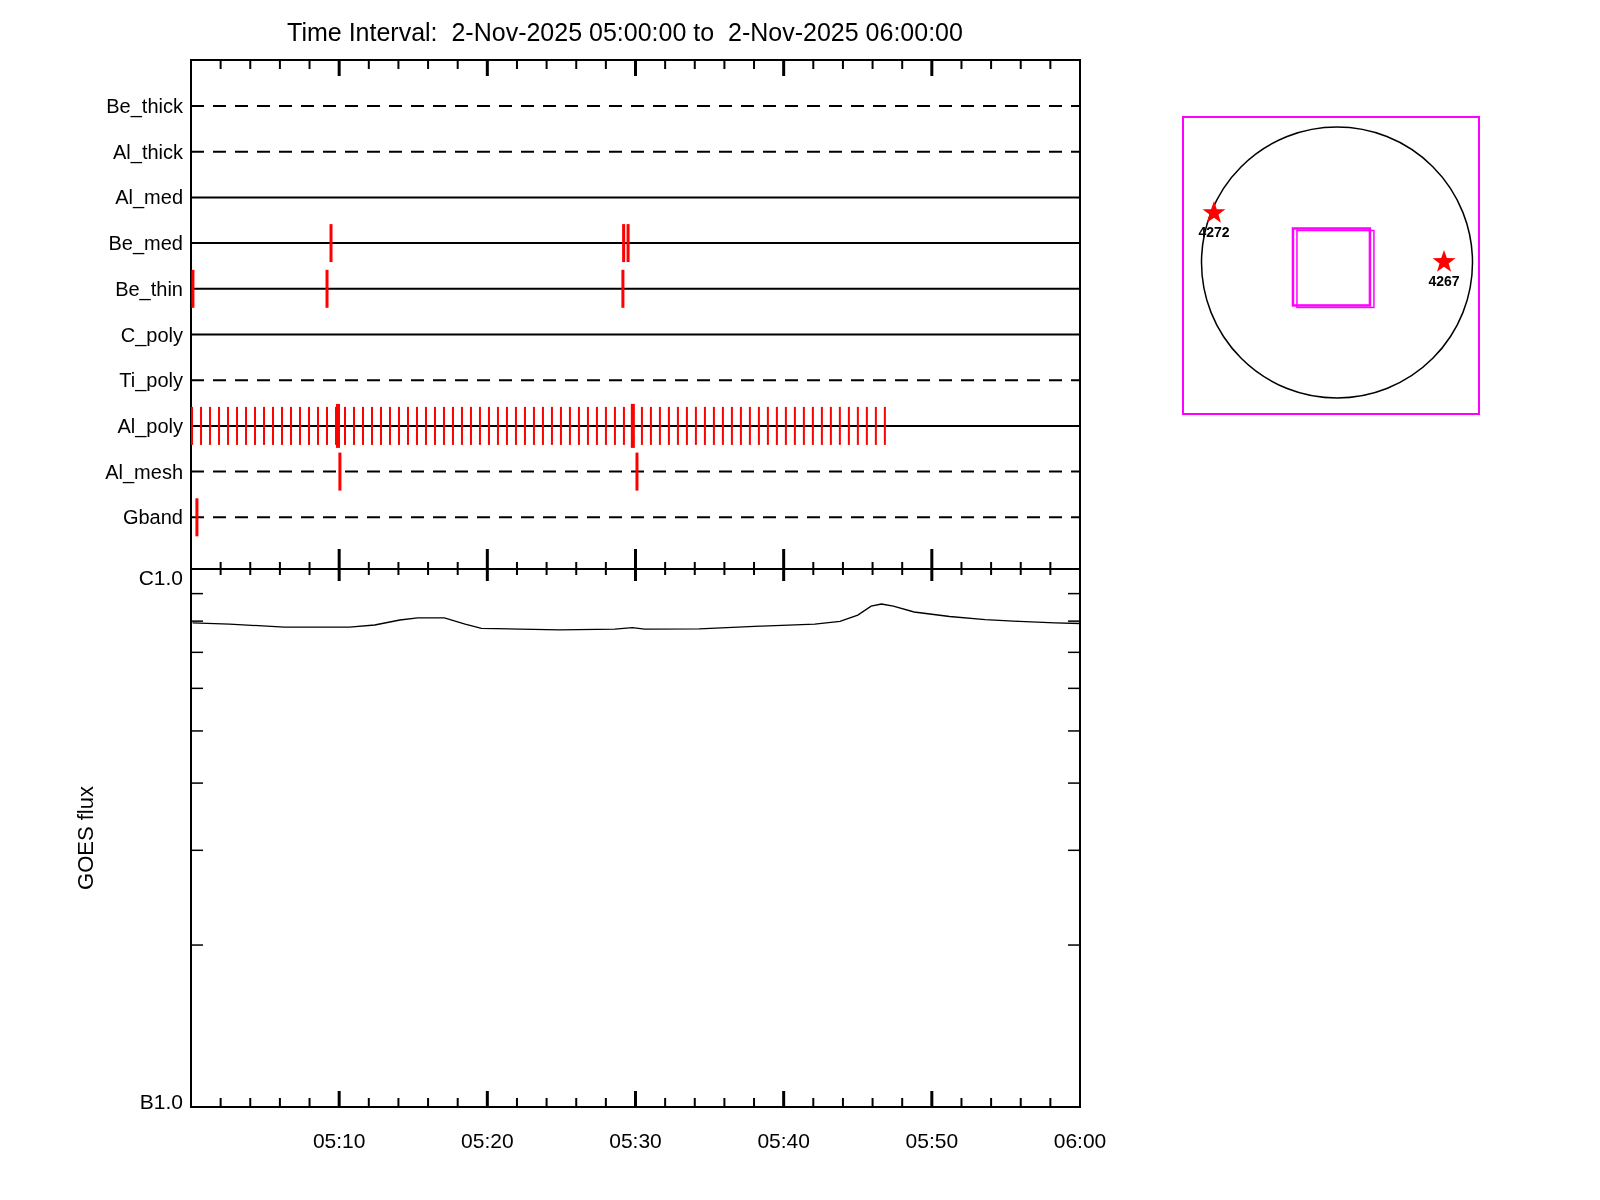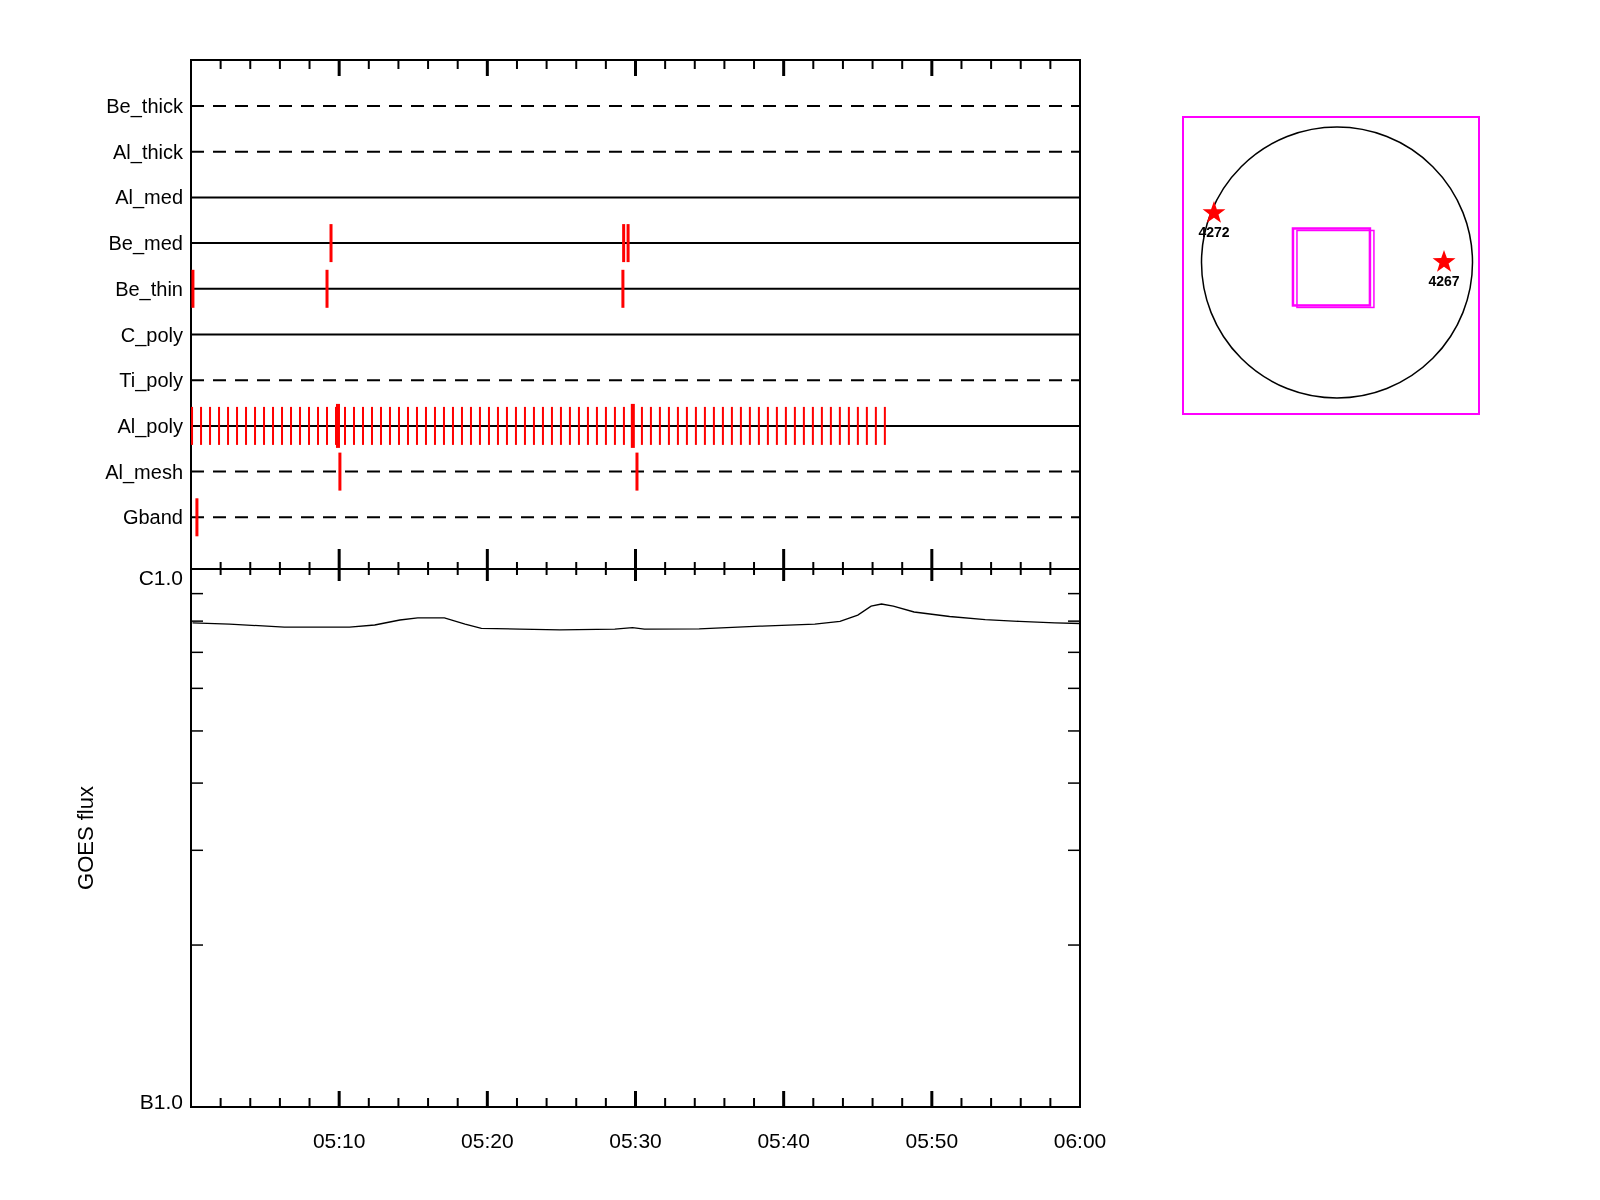--- a/index.html
+++ b/index.html
@@ -241,13 +241,14 @@
       <polyline points="192.5,622.9 229.5,624.1 284.3,627.1 349.5,627.1 374.7,625.0 399.9,620.0 417.7,617.9 444.4,617.9 465.1,624.1 481.4,628.3 519.9,629.2 559.9,629.8 614.8,629.2 632.5,627.7 644.4,629.2 699.2,628.9 760.0,626.2 814.8,624.1 840.0,621.4 857.8,615.1 871.1,606.1 881.5,604.0 893.3,606.1 914.1,612.0 949.6,616.5 985.2,619.7 1019.3,621.4 1054.8,622.9 1080.0,623.5" fill="none" stroke="#000000" stroke-width="1.3"></polyline>
       <rect x="1183" y="117" width="296" height="297" fill="none" stroke="#ff00ff" stroke-width="2"></rect>
       <circle cx="1337" cy="262.5" r="135.5" fill="none" stroke="#000000" stroke-width="1.5"></circle>
       <rect x="1292.9625" y="228.4895" width="76.964" height="76.964" fill="none" stroke="#ff00ff" stroke-width="2.5"></rect>
       <rect x="1296.9625" y="230.4895" width="76.964" height="76.964" fill="none" stroke="#ff00ff" stroke-width="1.5"></rect>
       <polygon points="1214.0,201.0 1216.8,209.2 1225.4,209.3 1218.5,214.5 1221.0,222.8 1214.0,217.8 1206.9,222.8 1209.4,214.5 1202.6,209.3 1211.1,209.2" fill="#ff0000"></polygon>
       <text x="1213.966" y="237.04250000000002" fill="#000000" font-size="14" text-anchor="middle" font-weight="bold">4272</text>
       <polygon points="1444.0,250.0 1446.9,258.1 1455.5,258.2 1448.6,263.4 1451.1,271.7 1444.0,266.8 1437.0,271.7 1439.5,263.4 1432.6,258.2 1441.2,258.1" fill="#ff0000"></polygon>
       <text x="1444.045" y="285.958" fill="#000000" font-size="14" text-anchor="middle" font-weight="bold">4267</text>
     </svg>
+  <div class="title">Time Interval:  2-Nov-2025 05:00:00 to  2-Nov-2025 06:00:00</div>
 </div>
 
 </body></html>

